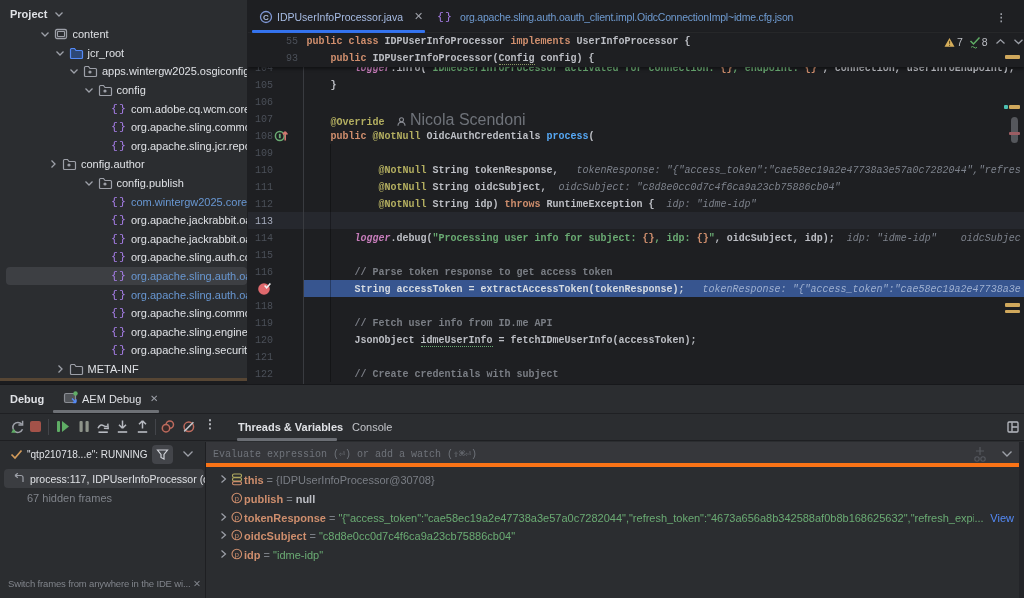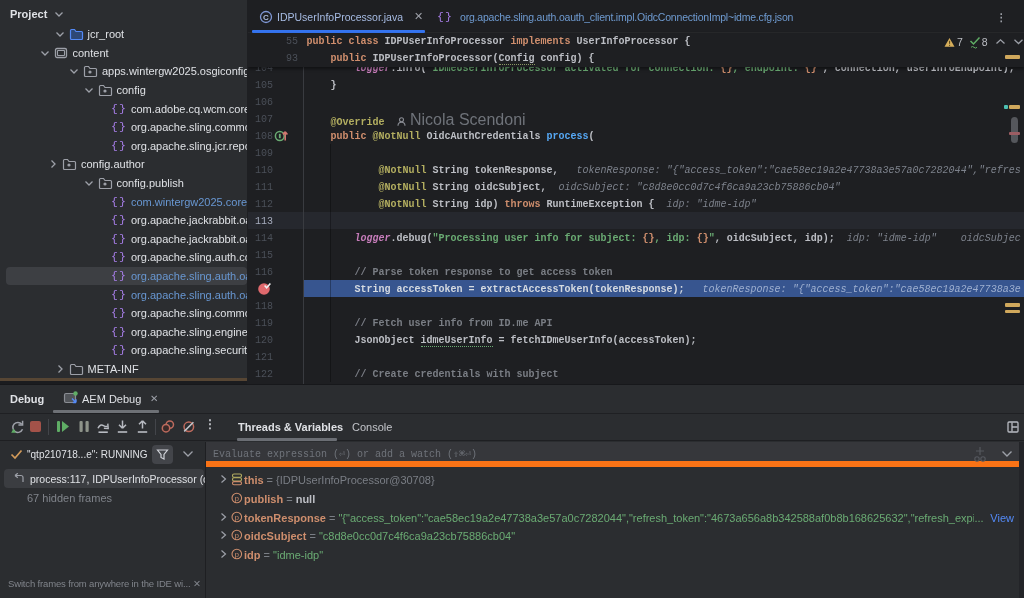--- a/index.html
+++ b/index.html
@@ -45,61 +45,61 @@
 .code { position:absolute; left:58.5px; top:0; }
 .gicon { position:absolute; z-index:3; }
 .stripe { position:absolute; z-index:7; border-radius:1px; }
 
 
 #debug { position:absolute; left:0; top:384px; width:1024px; height:214px; background:#2b2d30; }
 #dbghead { position:absolute; left:0; top:0; width:1024px; height:29px; }
 #dbgtool { position:absolute; left:0; top:29px; width:1024px; height:28px; border-bottom:1px solid #1e1f22; }
 #dbgleft { position:absolute; left:0; top:58px; width:205px; height:156px; overflow:hidden; }
 #dbgsep { position:absolute; left:205px; top:58px; width:1px; height:156px; background:#1e1f22; }
-#evalbar { position:absolute; left:206px; top:58px; width:818px; height:25px; background:#36373b; border-bottom:6px solid #f97316;text-align:right; }
+#evalbar { position:absolute; left:206px; top:58px; width:818px; height:25px; background:#36373b; border-bottom:4px solid #f97316;text-align:right; }
 .vrow { position:absolute; left:206px; height:18.6px; width:818px; display:flex; align-items:center; font-size:11px; color:#bcbec4; white-space:nowrap; overflow:hidden; }
 .vrow .vchev { width:14px; margin-left:10px; text-align:center; color:#9da0a8; font-size:10px; flex:none; }
 .vname { color:#ce8e6d; font-weight:bold; }
 .veq { color:#7a7e85; }
 .vgray { color:#7a7e85; }
 .vgreen { color:#6aab73; }
 </style>
 </head>
 <body>
 <div id="stage">
 
 <div id="proj">
       <div style="position:absolute; left:0; top:378px; width:247px; height:3px; background:#574634; z-index:9;"></div>
       <div style="position:absolute; left:0; top:381px; width:247px; height:3px; background:#1b1c1f; z-index:9;"></div>
   <div id="projhead">Project <svg width="10" height="8" style="margin-left:4px;">
           <path d="M1.5 2.5 L5 6 L8.5 2.5" fill="none" stroke="#9da0a8" stroke-width="1.3"></path>
         </svg></div>
   <div id="tree">
-    <div class="trow" style="padding-left:51.5px">
-          <svg width="16" height="16" style="flex:none;">
-            <path d="M4.5 6.5 L8 10 L11.5 6.5" fill="none" stroke="#9da0a8" stroke-width="1.3"></path>
-          </svg>
-          <span class="ticon">
-            <svg class="svgi" width="16" height="16">
-              <path d="M2.5 4.5 a1 1 0 0 1 1-1 h3 l1.5 2 h5.5 a1 1 0 0 1 1 1 v6 a1 1 0 0 1 -1 1 h-10 a1 1 0 0 1 -1-1 z" fill="#2e4876" stroke="#548af7" stroke-width="1.2"></path>
-            </svg>
-          </span>
-          <span>jcr_root</span>
-        </div>
     <div class="trow" style="padding-left:36.5px">
           <svg width="16" height="16" style="flex:none;">
             <path d="M4.5 6.5 L8 10 L11.5 6.5" fill="none" stroke="#9da0a8" stroke-width="1.3"></path>
           </svg>
           <span class="ticon">
             <svg class="svgi" width="16" height="16">
               <rect x="2.5" y="3.5" width="11" height="9" rx="1.5" fill="none" stroke="#9da0a8" stroke-width="1.3"></rect>
               <rect x="4.5" y="5.5" width="7" height="5" rx="0.5" fill="none" stroke="#9da0a8" stroke-width="1.1"></rect>
             </svg>
           </span>
           <span>content</span>
+        </div>
+    <div class="trow" style="padding-left:51.5px">
+          <svg width="16" height="16" style="flex:none;">
+            <path d="M4.5 6.5 L8 10 L11.5 6.5" fill="none" stroke="#9da0a8" stroke-width="1.3"></path>
+          </svg>
+          <span class="ticon">
+            <svg class="svgi" width="16" height="16">
+              <path d="M2.5 4.5 a1 1 0 0 1 1-1 h3 l1.5 2 h5.5 a1 1 0 0 1 1 1 v6 a1 1 0 0 1 -1 1 h-10 a1 1 0 0 1 -1-1 z" fill="#2e4876" stroke="#548af7" stroke-width="1.2"></path>
+            </svg>
+          </span>
+          <span>jcr_root</span>
         </div>
     <div class="trow" style="padding-left:66px">
           <svg width="16" height="16" style="flex:none;">
             <path d="M4.5 6.5 L8 10 L11.5 6.5" fill="none" stroke="#9da0a8" stroke-width="1.3"></path>
           </svg>
           <span class="ticon">
             <svg class="svgi" width="16" height="16">
               <path d="M2.5 4.5 a1 1 0 0 1 1-1 h3 l1.5 2 h5.5 a1 1 0 0 1 1 1 v6 a1 1 0 0 1 -1 1 h-10 a1 1 0 0 1 -1-1 z" fill="none" stroke="#9da0a8" stroke-width="1.2"></path>
               <circle cx="8" cy="9" r="1.6" fill="#9da0a8"></circle>
             </svg>

